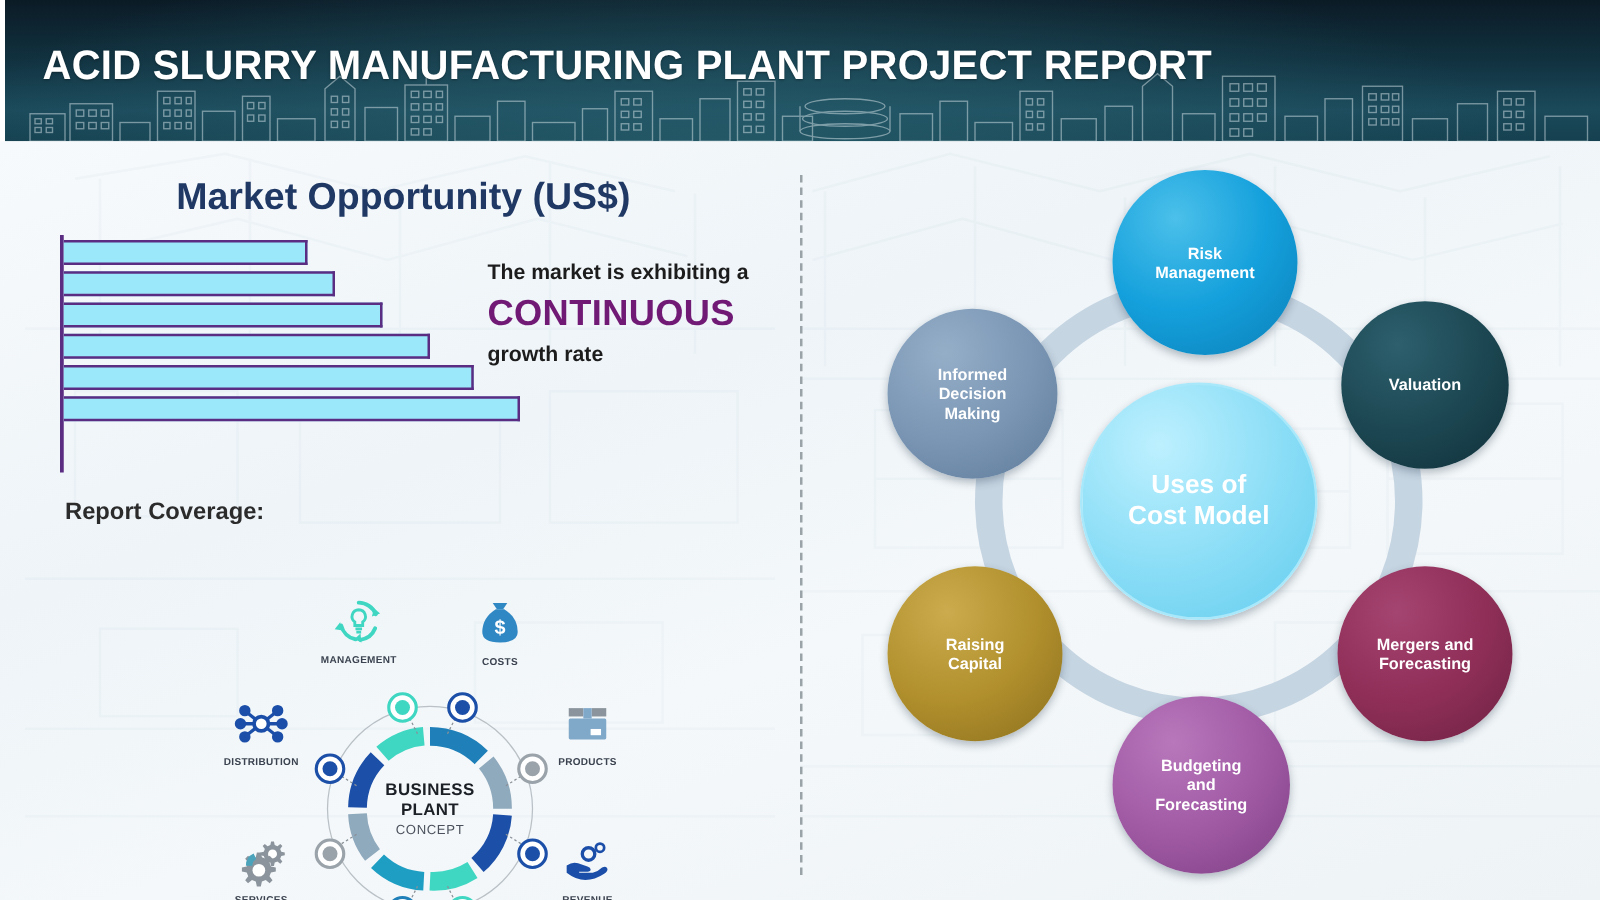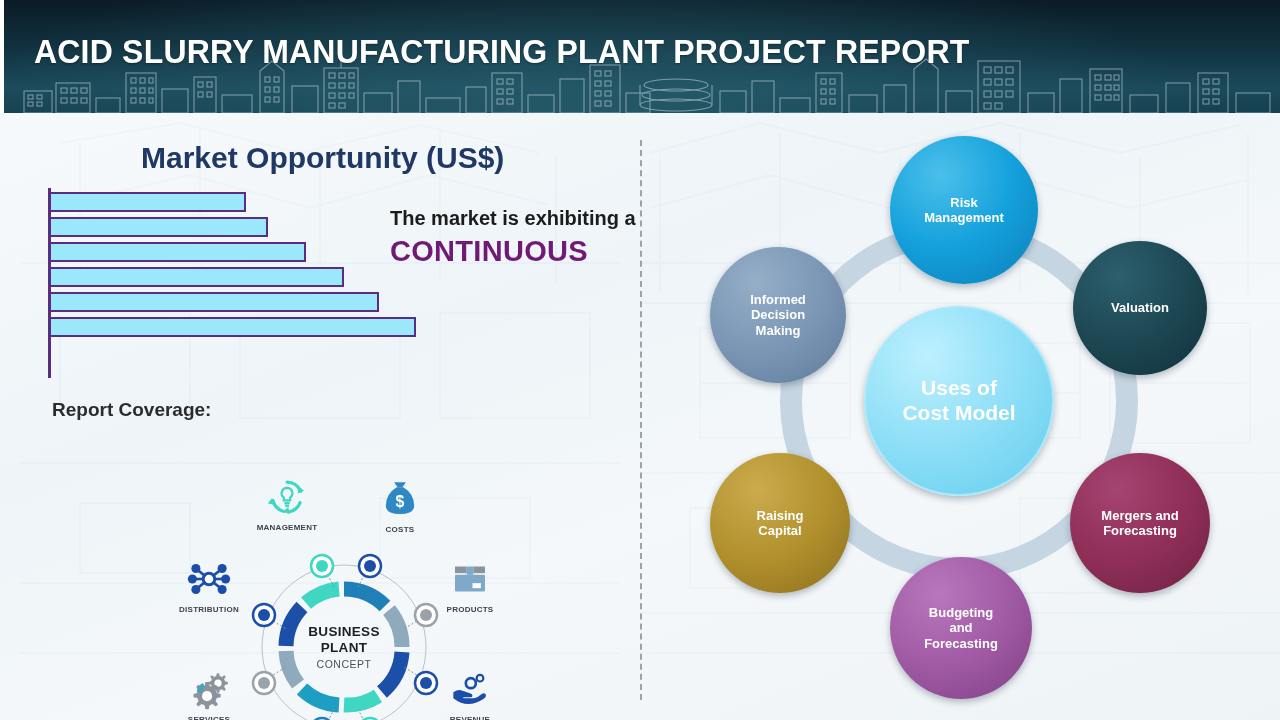--- a/index.html
+++ b/index.html
@@ -55,21 +55,21 @@
   #chart .axis{position:absolute;left:0;top:0;width:3px;height:190px;background:#5b2d82;}
   #chart .bars{position:absolute;left:3px;top:4px;}
   #chart .bar{
     height:20px;margin-bottom:5px;
     background:#9ce8fb;border:2px solid #5b2d82;border-left:none;
     box-sizing:border-box;
   }
 
   
   #mo-text{position:absolute;left:366px;top:94px;width:270px;}
-  #mo-text .l1{color:#1c1c1c;font-size:20px;font-weight:bold;line-height:22px;}
+  #mo-text .l1{color:#1c1c1c;font-size:17px;font-weight:bold;line-height:22px;}
   #mo-text .l2{color:#701a75;font-size:29px;font-weight:bold;line-height:44px;letter-spacing:.3px;}
   #mo-text .l3{color:#1c1c1c;font-size:17px;font-weight:bold;line-height:22px;}
 
   #coverage-label{
     position:absolute;left:28px;top:286px;
     color:#2b2b2b;font-size:19px;font-weight:bold;white-space:nowrap;
   }
 
   
   #cluster{position:absolute;left:140px;top:330px;width:360px;height:270px;}
@@ -329,20 +329,21 @@
           <div class="bar" style="width: 255px; background: rgb(156, 232, 251); border-color: rgb(91, 45, 130);"></div>
           <div class="bar" style="width: 293px; background: rgb(156, 232, 251); border-color: rgb(91, 45, 130);"></div>
           <div class="bar" style="width: 328px; background: rgb(156, 232, 251); border-color: rgb(91, 45, 130);"></div>
           <div class="bar" style="width: 365px; background: rgb(156, 232, 251); border-color: rgb(91, 45, 130);"></div>
         </div>
     </div>
 
     <div id="mo-text">
       <div class="l1">The market is exhibiting a</div>
       <div class="l2">CONTINUOUS</div>
+      <div class="l3">growth rate</div>
     </div>
 
     <div id="coverage-label">Report Coverage:</div>
 
     <div id="cluster">
 
       <div id="bmodel">
         <svg viewBox="0 0 200 200" width="200" height="200">
           <circle cx="100" cy="100" r="82" fill="none" stroke="#b9c1c7" stroke-width="1"></circle>
           <g fill="none" stroke-width="15">

